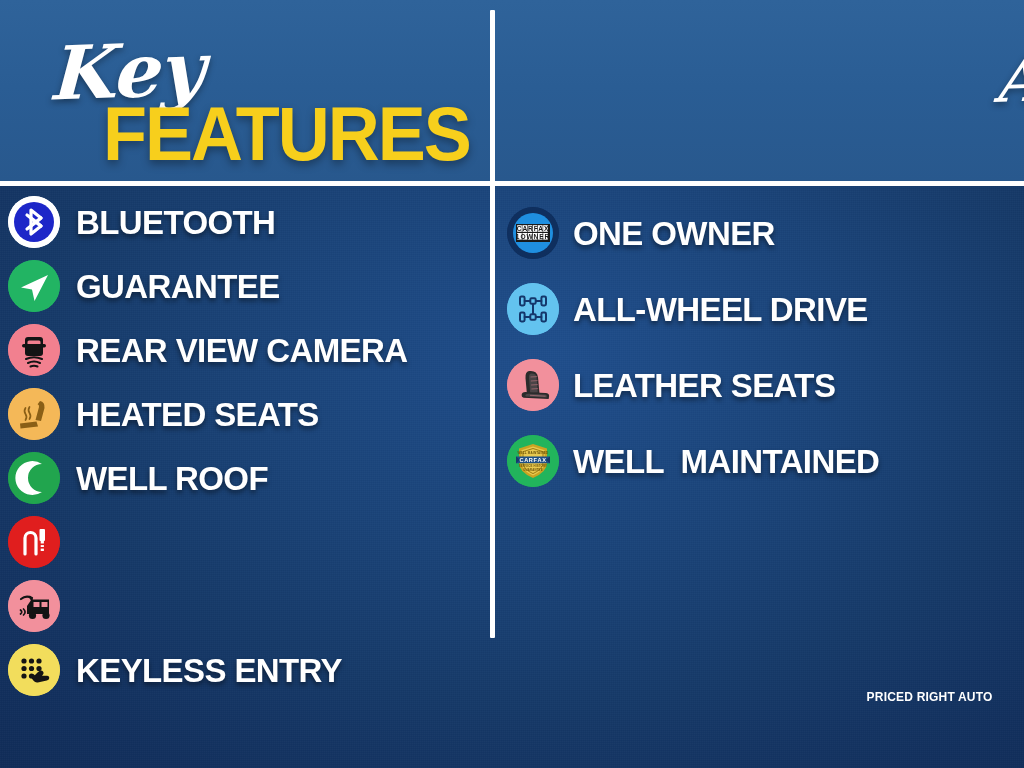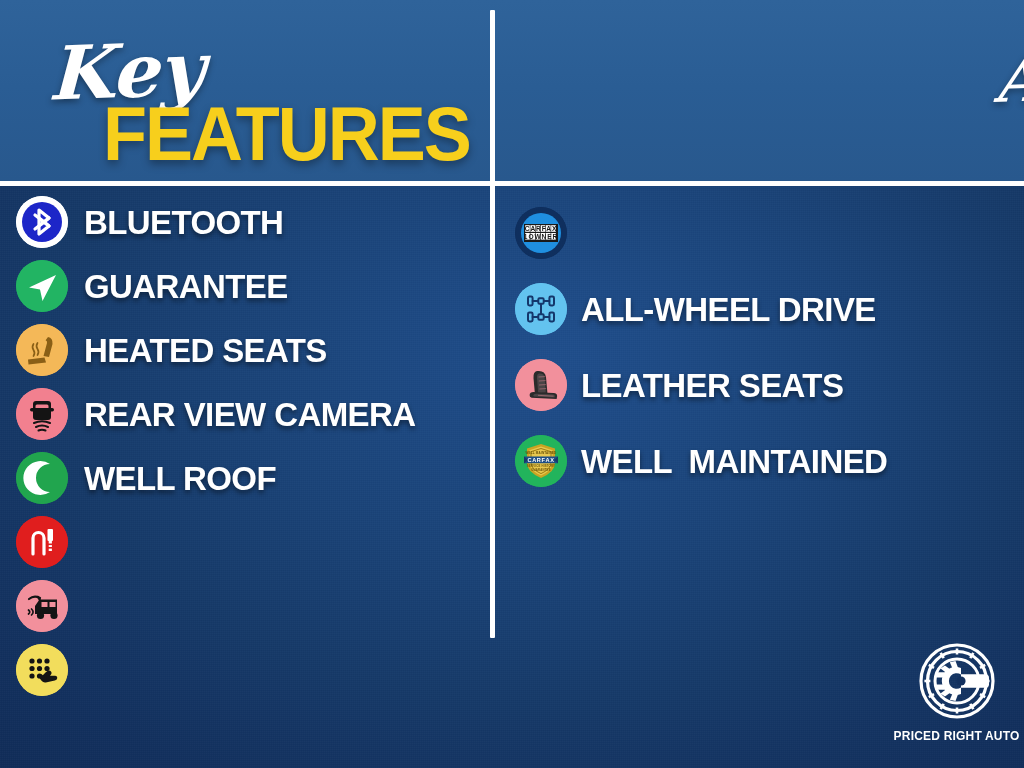--- a/index.html
+++ b/index.html
@@ -62,21 +62,21 @@
   }
   .blockword.features{left:103px;top:95px;font-size:72px;}
 
   
   .vdivider{
     position:absolute;left:490px;top:10px;width:5px;height:628px;
     background:#ffffff;z-index:5;border-radius:1px;
   }
 
   
-  .col{position:absolute;z-index:3;padding-left:8px;}
+  .col{position:absolute;z-index:3;}
   .col.left{left:0;top:190px;width:486px;}
   .col.right{left:497px;top:195px;width:527px;}
 
   .row{
     display:flex;align-items:center;
     height:64px;
   }
   .col.left .row{margin-bottom:0px;}
   .col.right .row{height:76px;margin-bottom:0px;}
 
@@ -100,23 +100,23 @@
     text-shadow:0 3px 5px rgba(0,0,0,.45);
     line-height:1;
   }
   .col.right .label{font-size:33px;}
 
   
   .ic svg{display:block;width:100%;height:100%;}
 
   
   .logo{
-    position:absolute;right:9px;bottom:18px;
+    position:absolute;right:36px;bottom:18px;
     width:116px;height:110px;z-index:6;
-    display:flex;flex-direction:column;align-items:center;justify-content:flex-start;
+    display:flex;flex-direction:row;align-items:center;justify-content:center;
   }
   .logo-mark{width:92px;height:86px;}
   .logo-text{
     margin-top:3px;
     font-family:"Liberation Sans", sans-serif;
     font-weight:700;font-size:12.5px;letter-spacing:.2px;
     color:#ffffff;white-space:nowrap;
     transform:scaleX(.96);
   }
 </style>
@@ -157,45 +157,45 @@
       <div class="ic" style="background: rgb(34, 180, 99);">
         <svg viewBox="0 0 52 52">
           <circle cx="26" cy="26" r="26" fill="#22b463"></circle>
           <path d="M40 15 L13 27.5 L24 29.5 L26.5 41 Z" fill="#ffffff"></path>
         </svg>
       </div>
       <div class="label">GUARANTEE</div>
     </div>
 
     <div class="row">
-      <div class="ic" style="background: rgb(244, 184, 88);">
-        <svg viewBox="0 0 52 52">
-          <circle cx="26" cy="26" r="26" fill="#f4b858"></circle>
-          <path d="M32 13 Q37 14 36.5 20 L33 33 L27.5 32 L31 19 Q31.4 16.6 29.6 16.2 Z" fill="#8a5f16"></path>
-          <path d="M28.5 33.5 L12 35.5 L12.5 40.5 L30 38.5 Z" fill="#8a5f16"></path>
-          <path d="M17.5 20 q-2 3 0 6 q2 3 0 6" stroke="#8a5f16" stroke-width="1.7" fill="none" stroke-linecap="round"></path>
-          <path d="M21.5 19 q-2 3 0 6 q2 3 0 6" stroke="#8a5f16" stroke-width="1.7" fill="none" stroke-linecap="round"></path>
-        </svg>
-      </div>
-      <div class="label">HEATED SEATS</div>
-    </div>
-
-    <div class="row">
       <div class="ic" style="background: rgb(242, 128, 143);">
         <svg viewBox="0 0 52 52">
           <circle cx="26" cy="26" r="26" fill="#f2808f"></circle>
           <rect x="17" y="13" width="18" height="19" rx="3" fill="#141414"></rect>
           <rect x="19.5" y="16.5" width="13" height="6" rx="1.5" fill="#f2808f"></rect>
           <rect x="14" y="20" width="24" height="3.4" rx="1.7" fill="#141414"></rect>
           <path d="M18 35 Q26 31.5 34 35" stroke="#141414" stroke-width="2" fill="none" stroke-linecap="round"></path>
           <path d="M20 39 Q26 36.2 32 39" stroke="#141414" stroke-width="2" fill="none" stroke-linecap="round"></path>
           <path d="M22.5 42.5 Q26 40.8 29.5 42.5" stroke="#141414" stroke-width="2" fill="none" stroke-linecap="round"></path>
         </svg>
       </div>
       <div class="label">REAR VIEW CAMERA</div>
+    </div>
+
+    <div class="row">
+      <div class="ic" style="background: rgb(244, 184, 88);">
+        <svg viewBox="0 0 52 52">
+          <circle cx="26" cy="26" r="26" fill="#f4b858"></circle>
+          <path d="M32 13 Q37 14 36.5 20 L33 33 L27.5 32 L31 19 Q31.4 16.6 29.6 16.2 Z" fill="#8a5f16"></path>
+          <path d="M28.5 33.5 L12 35.5 L12.5 40.5 L30 38.5 Z" fill="#8a5f16"></path>
+          <path d="M17.5 20 q-2 3 0 6 q2 3 0 6" stroke="#8a5f16" stroke-width="1.7" fill="none" stroke-linecap="round"></path>
+          <path d="M21.5 19 q-2 3 0 6 q2 3 0 6" stroke="#8a5f16" stroke-width="1.7" fill="none" stroke-linecap="round"></path>
+        </svg>
+      </div>
+      <div class="label">HEATED SEATS</div>
     </div>
 
     <div class="row">
       <div class="ic" style="background: rgb(33, 165, 78);">
         <svg viewBox="0 0 52 52">
           <circle cx="26" cy="26" r="26" fill="#21a54e"></circle>
           <path d="M34 12 A17 17 0 1 0 34 40 A14 14 0 1 1 34 12 Z" fill="#ffffff"></path>
         </svg>
       </div>
       <div class="label">WELL ROOF</div>
@@ -241,20 +241,21 @@
               <circle cx="31" cy="17" r="2.6"></circle>
             <circle cx="16" cy="24.5" r="2.6"></circle>
               <circle cx="23.5" cy="24.5" r="2.6"></circle>
               <circle cx="31" cy="24.5" r="2.6"></circle>
             <circle cx="16" cy="32" r="2.6"></circle>
               <circle cx="23.5" cy="32" r="2.6"></circle>
           </g>
           <path d="M29.5 28.5 q3.5 -3.5 5.5 -1 q1.5 2 -1 4.2 l5 0 q2.5 .3 2.2 2.6 q-.2 2 -2.4 2.3 l-9 1.8 q-2.6 .4 -4 -1.4 l-2.6 -3.3 q-1.2 -1.8 .6 -3 q1.6 -1 3 .5 Z" fill="#141414"></path>
         </svg>
       </div>
+      <div class="label">KEYLESS ENTRY</div>
     </div>
 
   </div>
 
   <div class="col right">
 
     <div class="row">
       <div class="ic" style="background: rgb(15, 47, 94);">
         <svg viewBox="0 0 52 52">
           <circle cx="26" cy="26" r="26" fill="#0f2f5e"></circle>
@@ -276,20 +277,21 @@
             <rect x="15.4" y="26" width="4.6" height="6.6"></rect>
             <rect x="20.6" y="26" width="4.6" height="6.6"></rect>
             <rect x="25.8" y="26" width="4.6" height="6.6"></rect>
             <rect x="31" y="26" width="4.6" height="6.6"></rect>
             <rect x="36.2" y="26" width="4.6" height="6.6"></rect>
           </g>
           <text x="26" y="23.9" text-anchor="middle" font-family="Liberation Sans, sans-serif" font-size="6.6" font-weight="700" fill="#1a1a1a" letter-spacing="0.9">CARFAX</text>
           <text x="26" y="31.7" text-anchor="middle" font-family="Liberation Sans, sans-serif" font-size="6.6" font-weight="700" fill="#1a1a1a" letter-spacing="0.9">1OWNER</text>
         </svg>
       </div>
+      <div class="label">ONE OWNER</div>
     </div>
 
     <div class="row">
       <div class="ic" style="background: rgb(99, 195, 239);">
         <svg viewBox="0 0 52 52">
           <circle cx="26" cy="26" r="26" fill="#63c3ef"></circle>
           <g stroke="#14376b" stroke-width="2" fill="none" stroke-linecap="round">
             <rect x="13" y="13.5" width="4.6" height="9" rx="1.4" fill="#63c3ef"></rect>
             <rect x="34.4" y="13.5" width="4.6" height="9" rx="1.4" fill="#63c3ef"></rect>
             <line x1="17.6" y1="18" x2="34.4" y2="18"></line>

